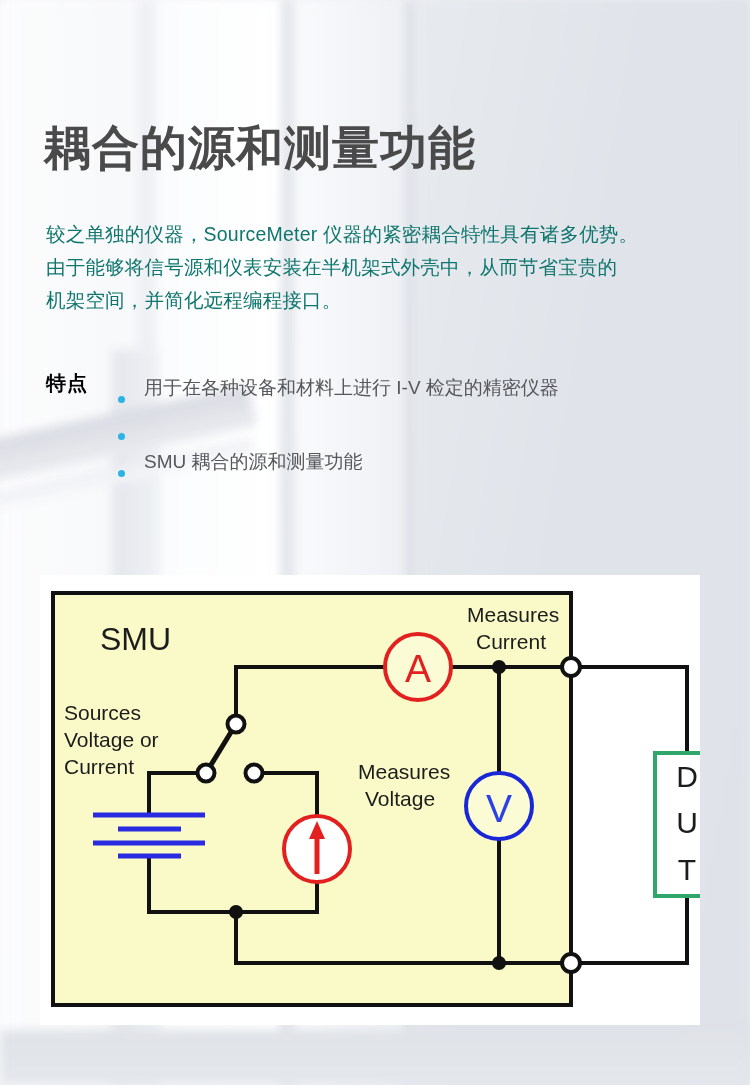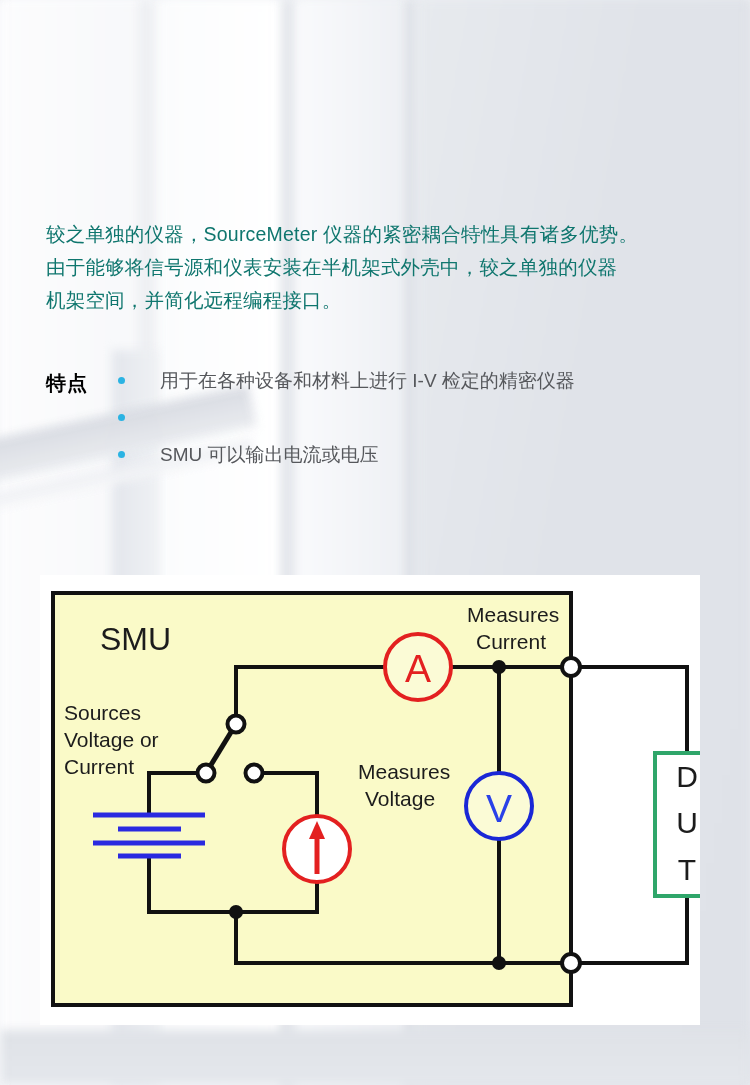--- a/index.html
+++ b/index.html
@@ -57,21 +57,21 @@
     letter-spacing:.2px;
   }
   .para div{white-space:nowrap;}
 
   .feat{position:absolute;left:46px;top:366px;width:660px;}
   .feat-label{
     position:absolute;left:0;top:4px;
     font-size:20px;font-weight:bold;color:#000000;letter-spacing:1px;
   }
   .feat-list{position:absolute;left:72px;top:0;}
-  .feat-item{display:flex;align-items:flex-start;height:37px;gap:16px;}
+  .feat-item{display:flex;align-items:flex-end;height:37px;}
   .dot{
     width:7px;height:7px;border-radius:50%;background:#2bb3e3;
     margin-top:11px;margin-right:19px;flex:0 0 auto;
   }
   .feat-text{font-size:19px;color:#56585c;line-height:30px;white-space:nowrap;}
 
   
   #diagram{
     position:absolute;left:40px;top:575px;width:660px;height:450px;
     background:#ffffff;
@@ -91,40 +91,41 @@
   <div class="panel p6"></div>
   <div class="panel p7"></div>
   <div class="vcol"></div>
   <div class="band"></div>
   <div class="band2"></div>
   <div class="floorline"></div>
 </div>
 
 <div id="content">
 
+  <div class="title">耦合的源和测量功能</div>
 
   <div class="para">
     <div>较之单独的仪器，SourceMeter 仪器的紧密耦合特性具有诸多优势。</div>
-    <div>由于能够将信号源和仪表安装在半机架式外壳中，较之单独的仪器</div>
+    <div>由于能够将信号源和仪表安装在半机架式外壳中，从而节省宝贵的</div>
     <div>机架空间，并简化远程编程接口。</div>
   </div>
 
   <div class="feat">
     <div class="feat-label">特点</div>
     <div class="feat-list">
       <div class="feat-item">
         <span class="dot"></span>
         <span class="feat-text">用于在各种设备和材料上进行 I-V 检定的精密仪器</span>
       </div>
       <div class="feat-item">
         <span class="dot"></span>
       </div>
       <div class="feat-item">
         <span class="dot"></span>
-        <span class="feat-text">SMU 可以输出电流或电压</span>
+        <span class="feat-text">SMU 耦合的源和测量功能</span>
       </div>
     </div>
   </div>
 
   <div id="diagram">
     <svg width="660" height="450" viewBox="0 0 660 450" xmlns="http://www.w3.org/2000/svg">
 
       <rect x="13" y="18" width="518" height="412" fill="#fafac8" stroke="#111111" stroke-width="4"></rect>
 
       <g stroke="#111111" stroke-width="4" fill="none" stroke-linecap="square">

